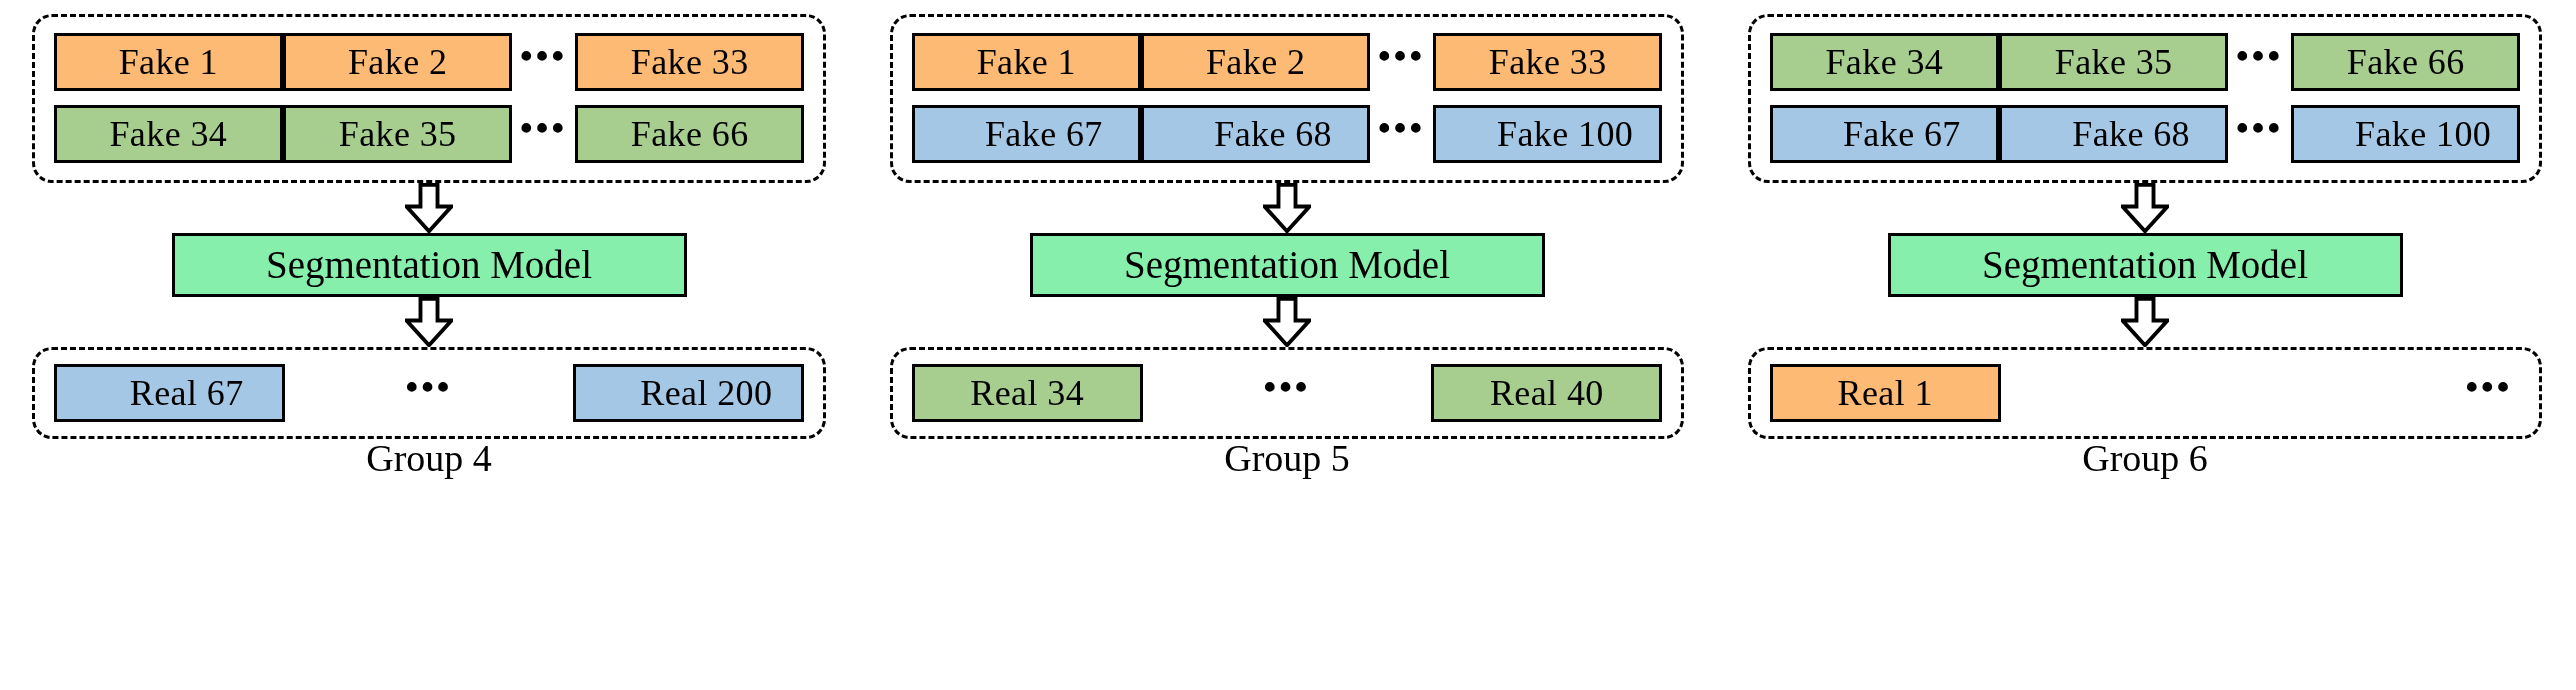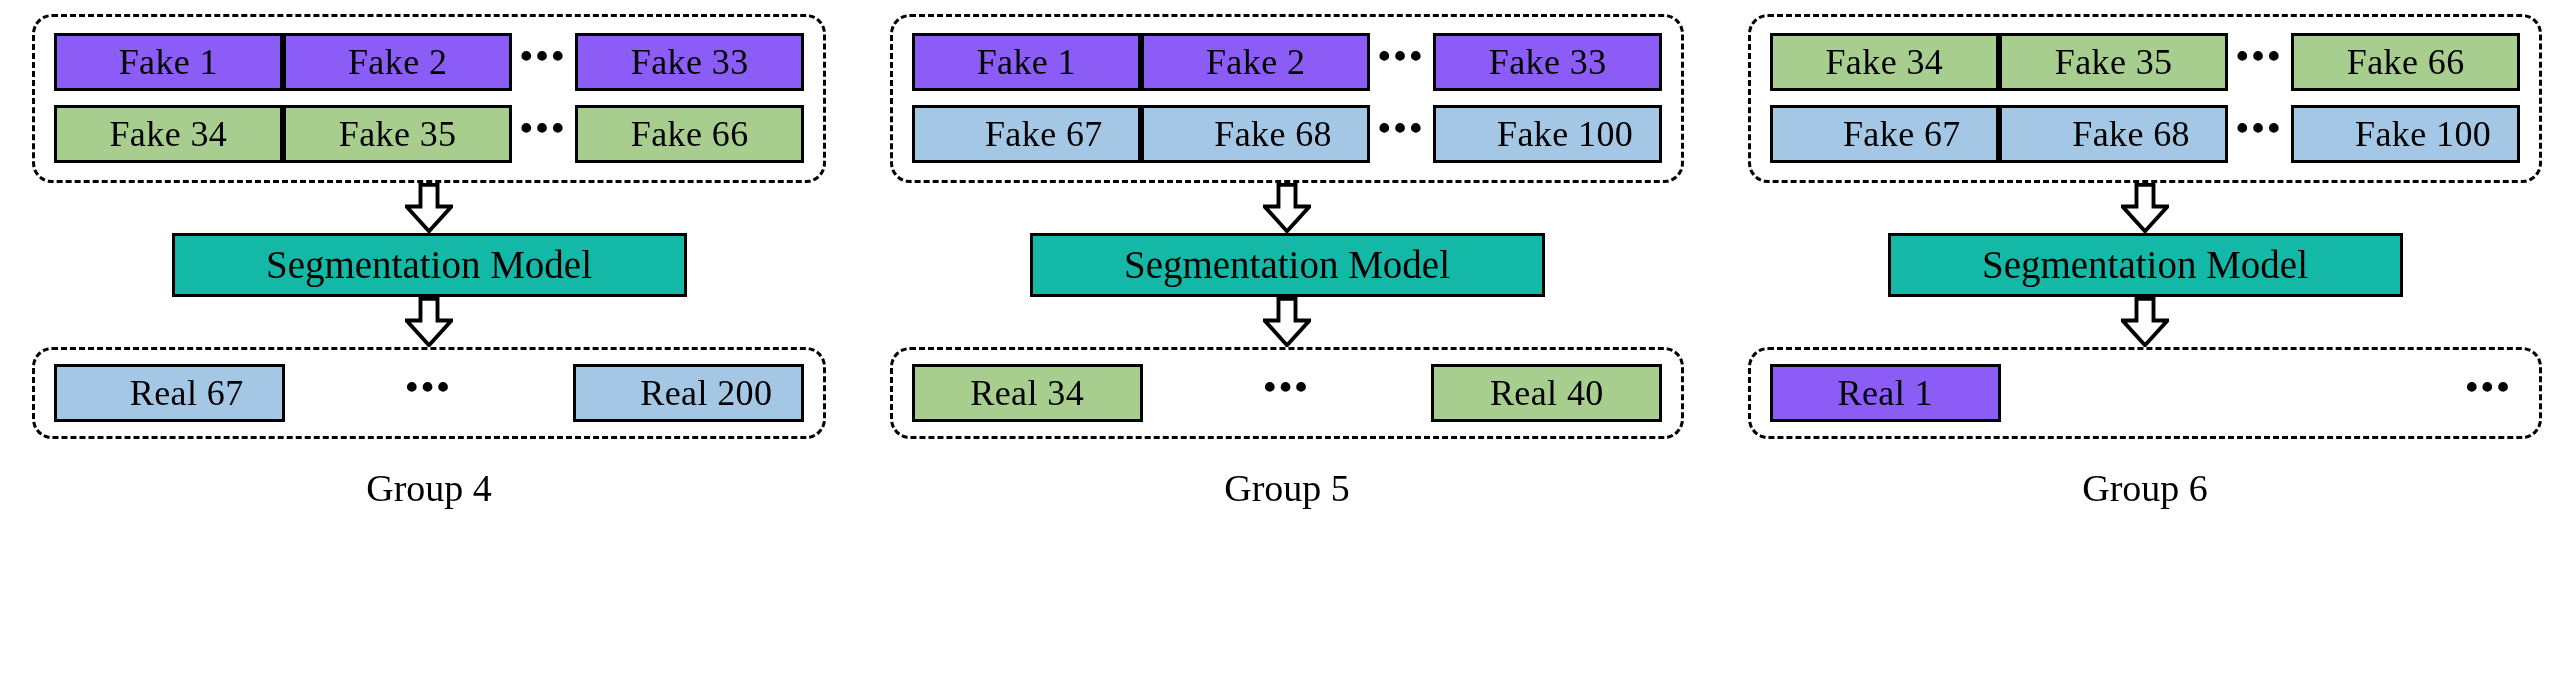--- a/index.html
+++ b/index.html
@@ -77,21 +77,21 @@
     display: flex;
     align-items: center;
     justify-content: center;
     font-size: 36px;
     line-height: 1;
     color: #000000;
     letter-spacing: 0.4px;
     white-space: nowrap;
   }
 
-  .cell.pink  { background: #8b5cf6; }
+  .cell.pink  { background: #fdba74; }
   .cell.green { background: #a7ce8f; }
   .cell.blue  { background: #a4c7e6; padding-left: 35px; }
 
   .ellipsis {
     font-size: 36px;
     line-height: 1;
     letter-spacing: 3.1px;
     color: #000000;
     padding: 0 7.8px;
     margin-top: -11px;
@@ -104,35 +104,35 @@
     width: 48px;
     height: 50px;
     display: block;
   }
   .arrow svg { display: block; }
 
   
   .model-box {
     box-sizing: border-box;
     border: 3.1px solid #000000;
-    background: #14b8a6;
+    background: #86efac;
     width: 515px;
     height: 64px;
     display: flex;
     align-items: center;
     justify-content: center;
     font-size: 39px;
     line-height: 1;
     color: #000000;
     white-space: nowrap;
   }
 
   
   .group-caption {
-    margin-top: 30px;
+    margin-top: 0;
     font-size: 38px;
     line-height: 1;
     color: #000000;
     white-space: nowrap;
   }
 </style>
 </head>
 <body>
 
 <div class="diagram" id="diagram">

